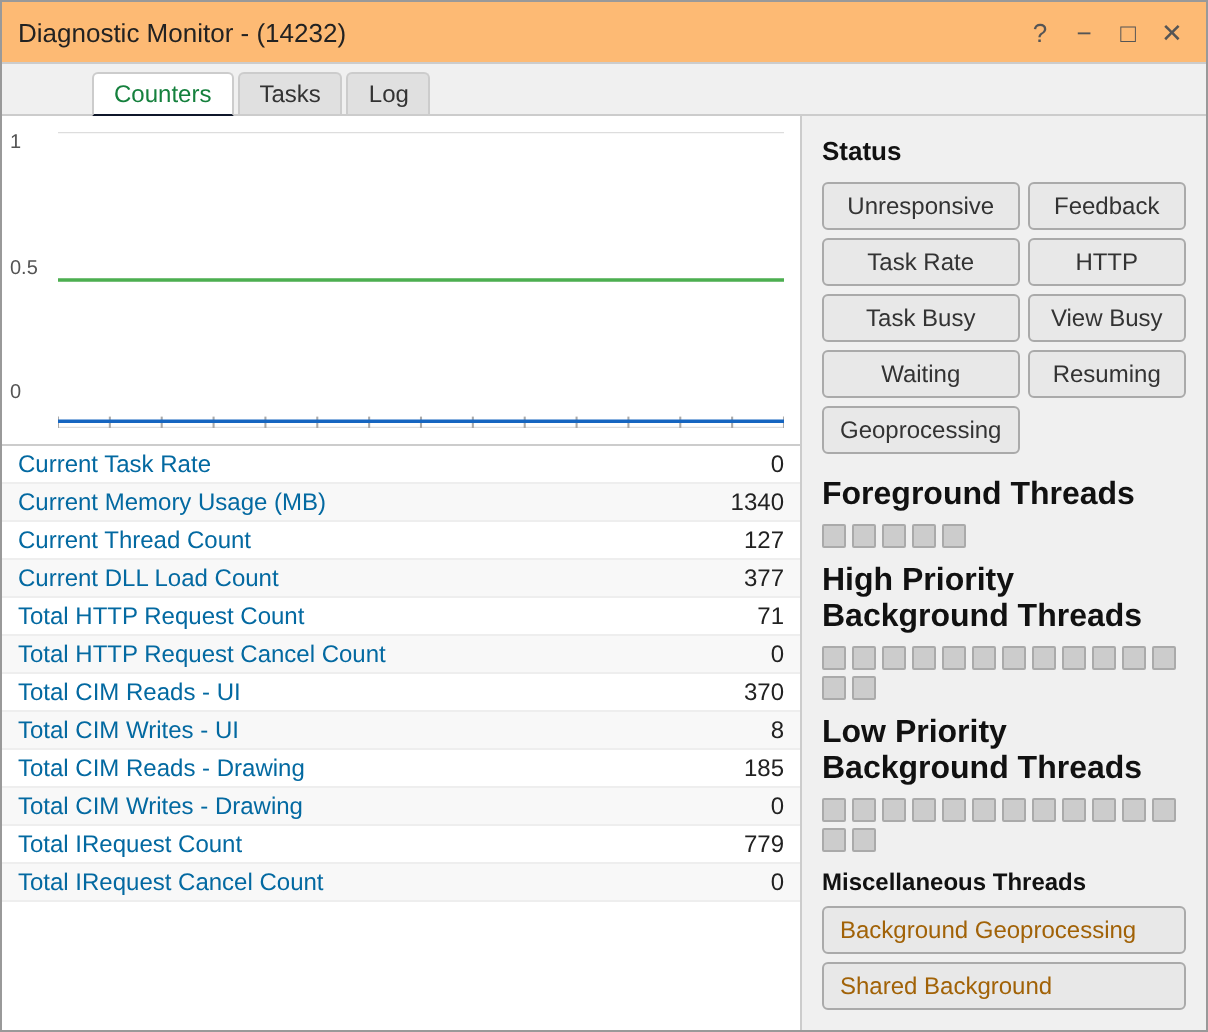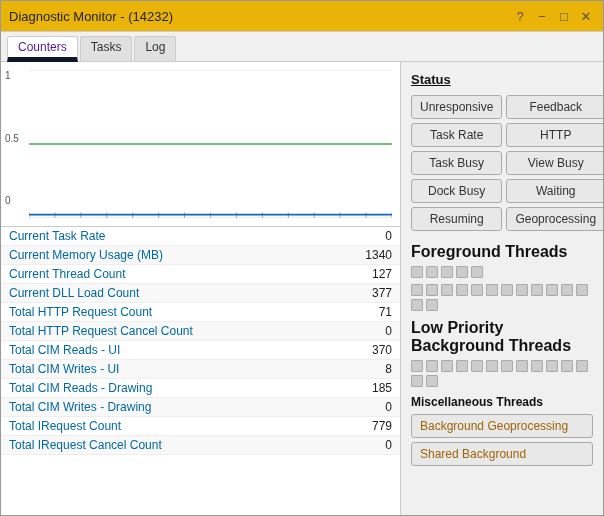--- a/index.html
+++ b/index.html
@@ -15,21 +15,21 @@
     }
     .window {
       width: 604px;
       height: 516px;
       background: #f0f0f0;
       border: 1px solid #999;
       display: flex;
       flex-direction: column;
     }
     .title-bar {
-      background: #eab308;
+      background: #fdba74;
       padding: 6px 8px;
       display: flex;
       align-items: center;
       justify-content: space-between;
       border-bottom: 1px solid #ccc;
       font-size: 13px;
       font-weight: normal;
       color: #222;
     }
     .title-bar-controls {
@@ -61,23 +61,24 @@
       border: 1px solid #ccc;
       border-bottom: none;
       background: #e0e0e0;
       cursor: pointer;
       font-size: 12px;
       color: #333;
       border-radius: 3px 3px 0 0;
     }
     .tab.active {
       background: #fff;
-      border-bottom: 5px solid #0f172a;
+      border-bottom: 1px solid #0f172a;
       margin-bottom: -1px;
-      color: #4c1d95;
+      color: #15803d;
+      margin-left: 39px;
     }
     .main-content {
       display: flex;
       flex: 1;
       overflow: hidden;
     }
     .left-panel {
       width: 400px;
       display: flex;
       flex-direction: column;
@@ -137,21 +138,20 @@
       flex: 1;
       background: #f0f0f0;
       padding: 10px;
       overflow-y: auto;
     }
     .status-title {
       font-size: 13px;
       font-weight: bold;
       color: #111;
       margin-bottom: 8px;
-      text-decoration: underline;
     }
     .status-buttons {
       display: grid;
       grid-template-columns: 1fr 1fr;
       gap: 4px;
       margin-bottom: 12px;
     }
     .status-btn {
       padding: 4px 8px;
       background: #e8e8e8;
@@ -334,35 +334,35 @@
     <div class="right-panel">
       <div class="status-title">Status</div>
 
       <div class="status-buttons">
         <button class="status-btn">Unresponsive</button>
         <button class="status-btn">Feedback</button>
         <button class="status-btn">Task Rate</button>
         <button class="status-btn">HTTP</button>
         <button class="status-btn">Task Busy</button>
         <button class="status-btn">View Busy</button>
-        <button class="status-btn">Dock Busy</button>
         <button class="status-btn">Waiting</button>
         <button class="status-btn">Resuming</button>
         <button class="status-btn">Geoprocessing</button>
       </div>
 
       <div class="section-title">Foreground Threads</div>
       <div class="thread-dots">
         <div class="dot"></div>
         <div class="dot"></div>
         <div class="dot"></div>
         <div class="dot"></div>
         <div class="dot"></div>
       </div>
 
+      <div class="section-title">High Priority Background Threads</div>
       <div class="thread-dots">
         <div class="dot"></div>
         <div class="dot"></div>
         <div class="dot"></div>
         <div class="dot"></div>
         <div class="dot"></div>
         <div class="dot"></div>
         <div class="dot"></div>
         <div class="dot"></div>
         <div class="dot"></div>

